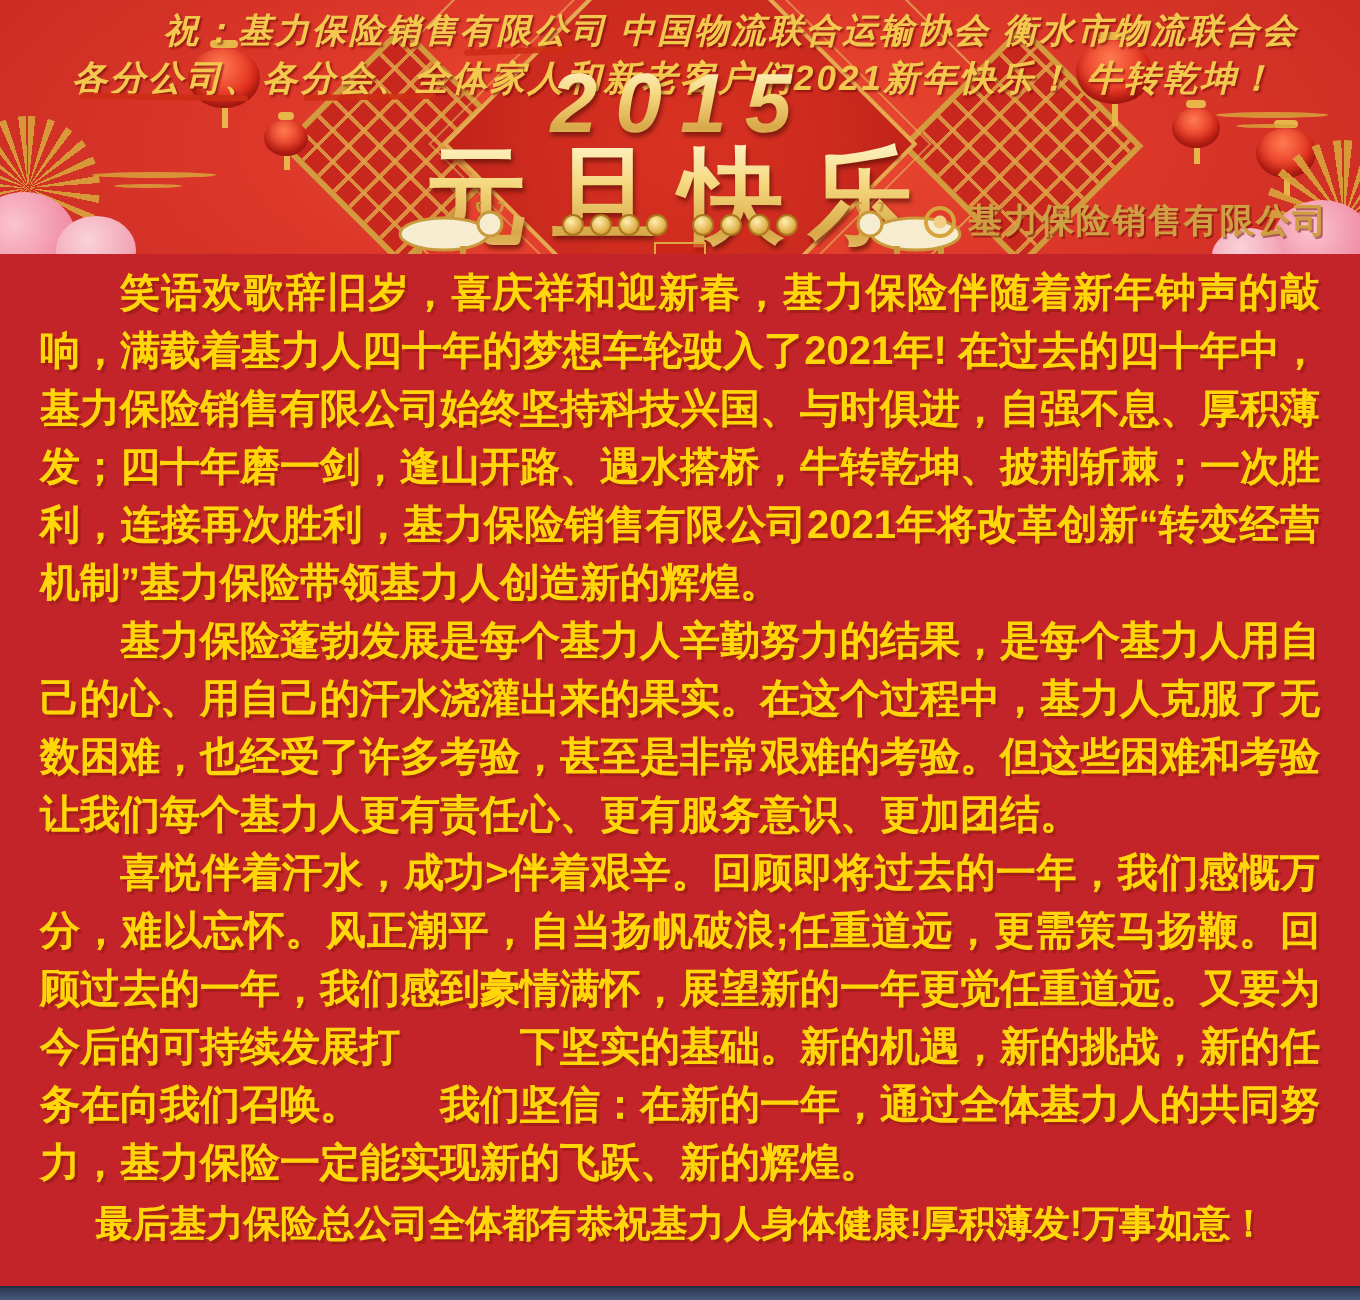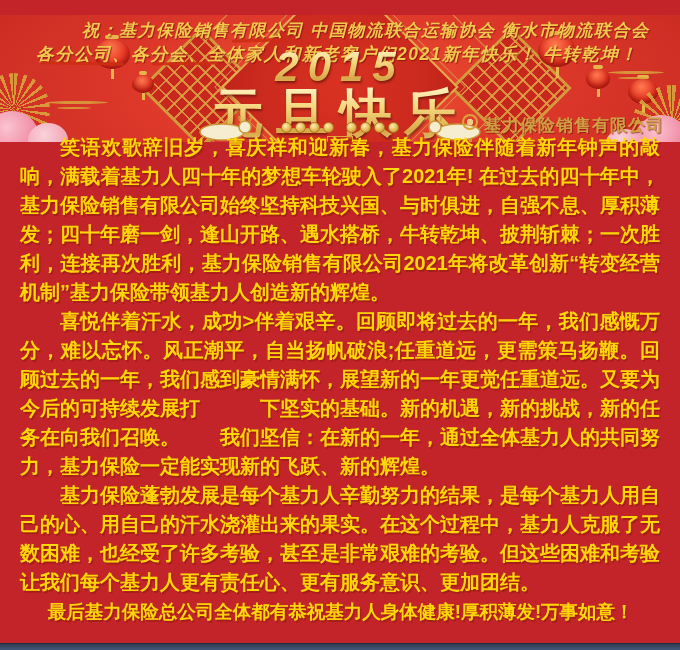--- a/index.html
+++ b/index.html
@@ -6,21 +6,21 @@
   html, body { margin:0; padding:0; }
   body {
     width:680px; height:650px; overflow:hidden;
     background:#c3242a;
     font-family:"Liberation Sans", sans-serif;
   }
   .page { position:relative; width:680px; height:650px; background:#c3242a; }
 
   
   .banner {
-    position:absolute; left:0; top:15px; width:680px; height:127px; overflow:hidden;
+    position:absolute; left:0; top:0; width:680px; height:127px; overflow:hidden;
     background: radial-gradient(ellipse 430px 170px at 340px 72px, #ef5231 0%, #dd382a 48%, #c72a21 100%);
     padding-left: 32px;
   }
   .big-diamond {
     position:absolute; left:210px; top:-60px; width:260px; height:260px;
     transform:rotate(45deg);
     border:1.5px solid rgba(228,178,90,.75);
   }
   .lattice {
     position:absolute; width:86px; height:86px; transform:rotate(45deg);
@@ -90,21 +90,21 @@
   .fan {
     position:absolute; border-radius:50%;
     background:repeating-conic-gradient(#d9a43c 0 6deg, rgba(0,0,0,0) 6deg 16deg);
     opacity:.9;
   }
   .flower { position:absolute; border-radius:50%; }
   .f-pink1 { background:radial-gradient(circle at 40% 35%, #fbc3d0, #ef8aa2 70%, #de6584); }
   .f-pink2 { background:radial-gradient(circle at 40% 35%, #f9d2da, #f2a5b6 70%, #e27b93); }
 
   .ox { position:absolute; width:58px; height:26px; }
-  .company-row { position:absolute; right:16px; top:99px; display:flex; gap:6px; }
+  .company-row { position:absolute; right:16px; top:99px; display:flex; align-items:center; gap:6px; }
   .logo {
     width:16px; height:16px; border-radius:50%; border:2px solid #d9a43c;
     background:radial-gradient(circle, #f0cf84 0 3px, rgba(0,0,0,0) 3.5px);
   }
   .company-name {
     color:#cfa043; font-weight:bold; font-size:17px; letter-spacing:1px;
     text-shadow:1px 1px 0 rgba(110,10,5,.5); white-space:nowrap;
   }
 
   
@@ -212,19 +212,19 @@
     </div>
 
     <div class="company-row">
       <span class="logo"></span>
       <span class="company-name">基力保险销售有限公司</span>
     </div>
   </div>
 
   <div class="content">
     <p>笑语欢歌辞旧岁，喜庆祥和迎新春，基力保险伴随着新年钟声的敲响，满载着基力人四十年的梦想车轮驶入了2021年! 在过去的四十年中，基力保险销售有限公司始终坚持科技兴国、与时俱进，自强不息、厚积薄发；四十年磨一剑，逢山开路、遇水搭桥，牛转乾坤、披荆斩棘；一次胜利，连接再次胜利，基力保险销售有限公司2021年将改革创新“转变经营机制”基力保险带领基力人创造新的辉煌。</p>
+    <p>基力保险蓬勃发展是每个基力人辛勤努力的结果，是每个基力人用自己的心、用自己的汗水浇灌出来的果实。在这个过程中，基力人克服了无数困难，也经受了许多考验，甚至是非常艰难的考验。但这些困难和考验让我们每个基力人更有责任心、更有服务意识、更加团结。</p>
     <p>喜悦伴着汗水，成功&gt;伴着艰辛。回顾即将过去的一年，我们感慨万分，难以忘怀。风正潮平，自当扬帆破浪;任重道远，更需策马扬鞭。回顾过去的一年，我们感到豪情满怀，展望新的一年更觉任重道远。又要为今后的可持续发展打　　　下坚实的基础。新的机遇，新的挑战，新的任务在向我们召唤。　　我们坚信：在新的一年，通过全体基力人的共同努力，基力保险一定能实现新的飞跃、新的辉煌。</p>
-    <p>基力保险蓬勃发展是每个基力人辛勤努力的结果，是每个基力人用自己的心、用自己的汗水浇灌出来的果实。在这个过程中，基力人克服了无数困难，也经受了许多考验，甚至是非常艰难的考验。但这些困难和考验让我们每个基力人更有责任心、更有服务意识、更加团结。</p>
     <p class="last">最后基力保险总公司全体都有恭祝基力人身体健康!厚积薄发!万事如意！</p>
   </div>
 
   <div class="footer-bar"></div>
 </div>
 
 </body></html>

